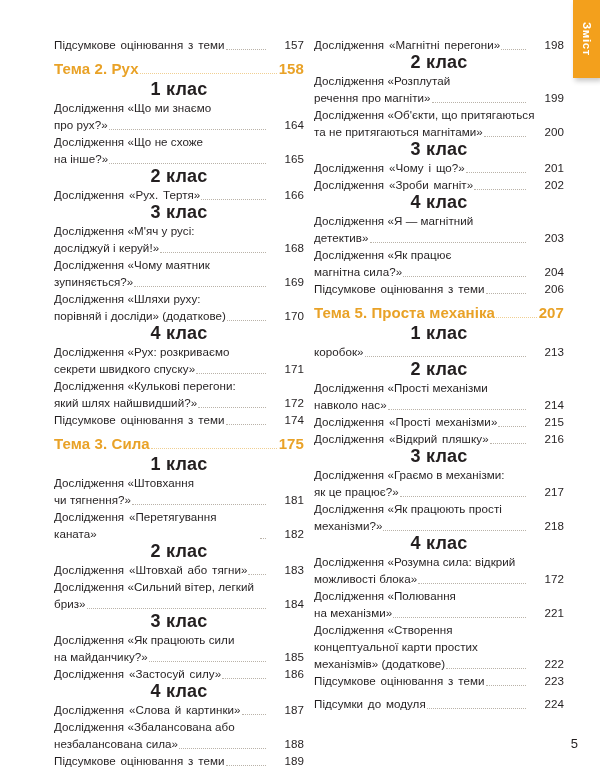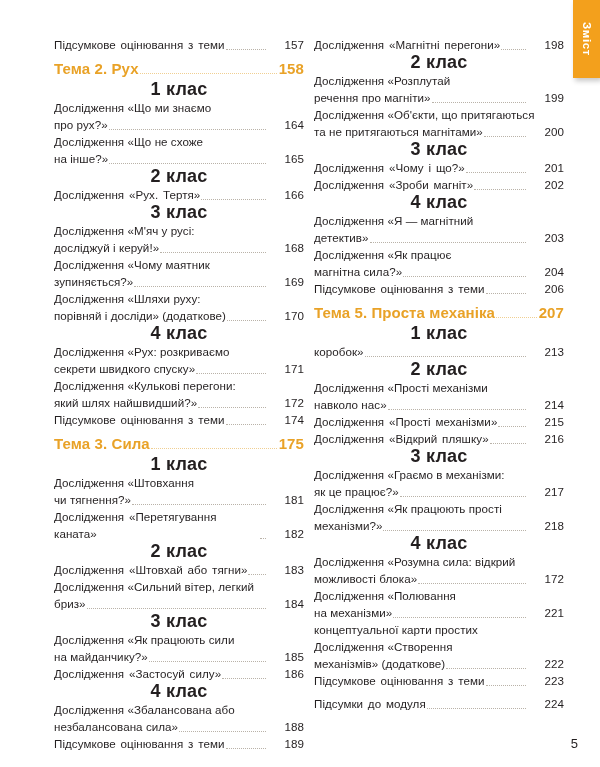--- a/index.html
+++ b/index.html
@@ -283,20 +283,25 @@
             <span class="leader"></span>
             <span class="pageno">185</span>
           </div>
         </div>
         <div class="entry">
           <span class="etitle">Дослідження «Застосуй силу»</span>
           <span class="leader"></span>
           <span class="pageno">186</span>
         </div>
         <div class="grade">4 клас</div>
+        <div class="entry">
+          <span class="etitle">Дослідження «Слова й картинки»</span>
+          <span class="leader"></span>
+          <span class="pageno">187</span>
+        </div>
         <div class="entry wrap">
           <div>Дослідження «Збалансована або</div>
           <div class="tailrow">
             <span class="tailtext">незбалансована сила»</span>
             <span class="leader"></span>
             <span class="pageno">188</span>
           </div>
         </div>
         <div class="entry">
           <span class="etitle">Підсумкове оцінювання з теми</span>
@@ -420,22 +425,22 @@
         </div>
         <div class="entry wrap">
           <div>Дослідження «Полювання</div>
           <div class="tailrow">
             <span class="tailtext">на механізми»</span>
             <span class="leader"></span>
             <span class="pageno">221</span>
           </div>
         </div>
         <div class="entry wrap">
+          <div>Дослідження «Створення</div>
           <div>концептуальної карти простих</div>
-          <div>Дослідження «Створення</div>
           <div class="tailrow">
             <span class="tailtext">механізмів» (додаткове)</span>
             <span class="leader"></span>
             <span class="pageno">222</span>
           </div>
         </div>
         <div class="entry">
           <span class="etitle">Підсумкове оцінювання з теми</span>
           <span class="leader"></span>
           <span class="pageno">223</span>

